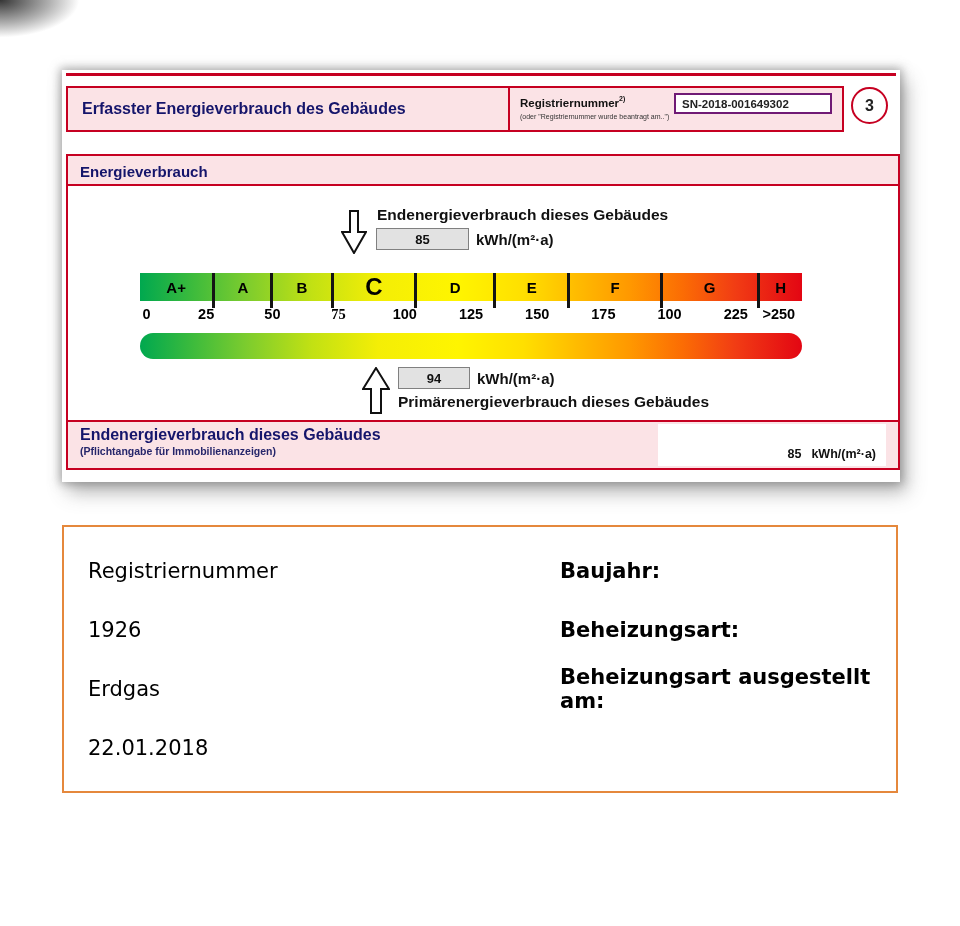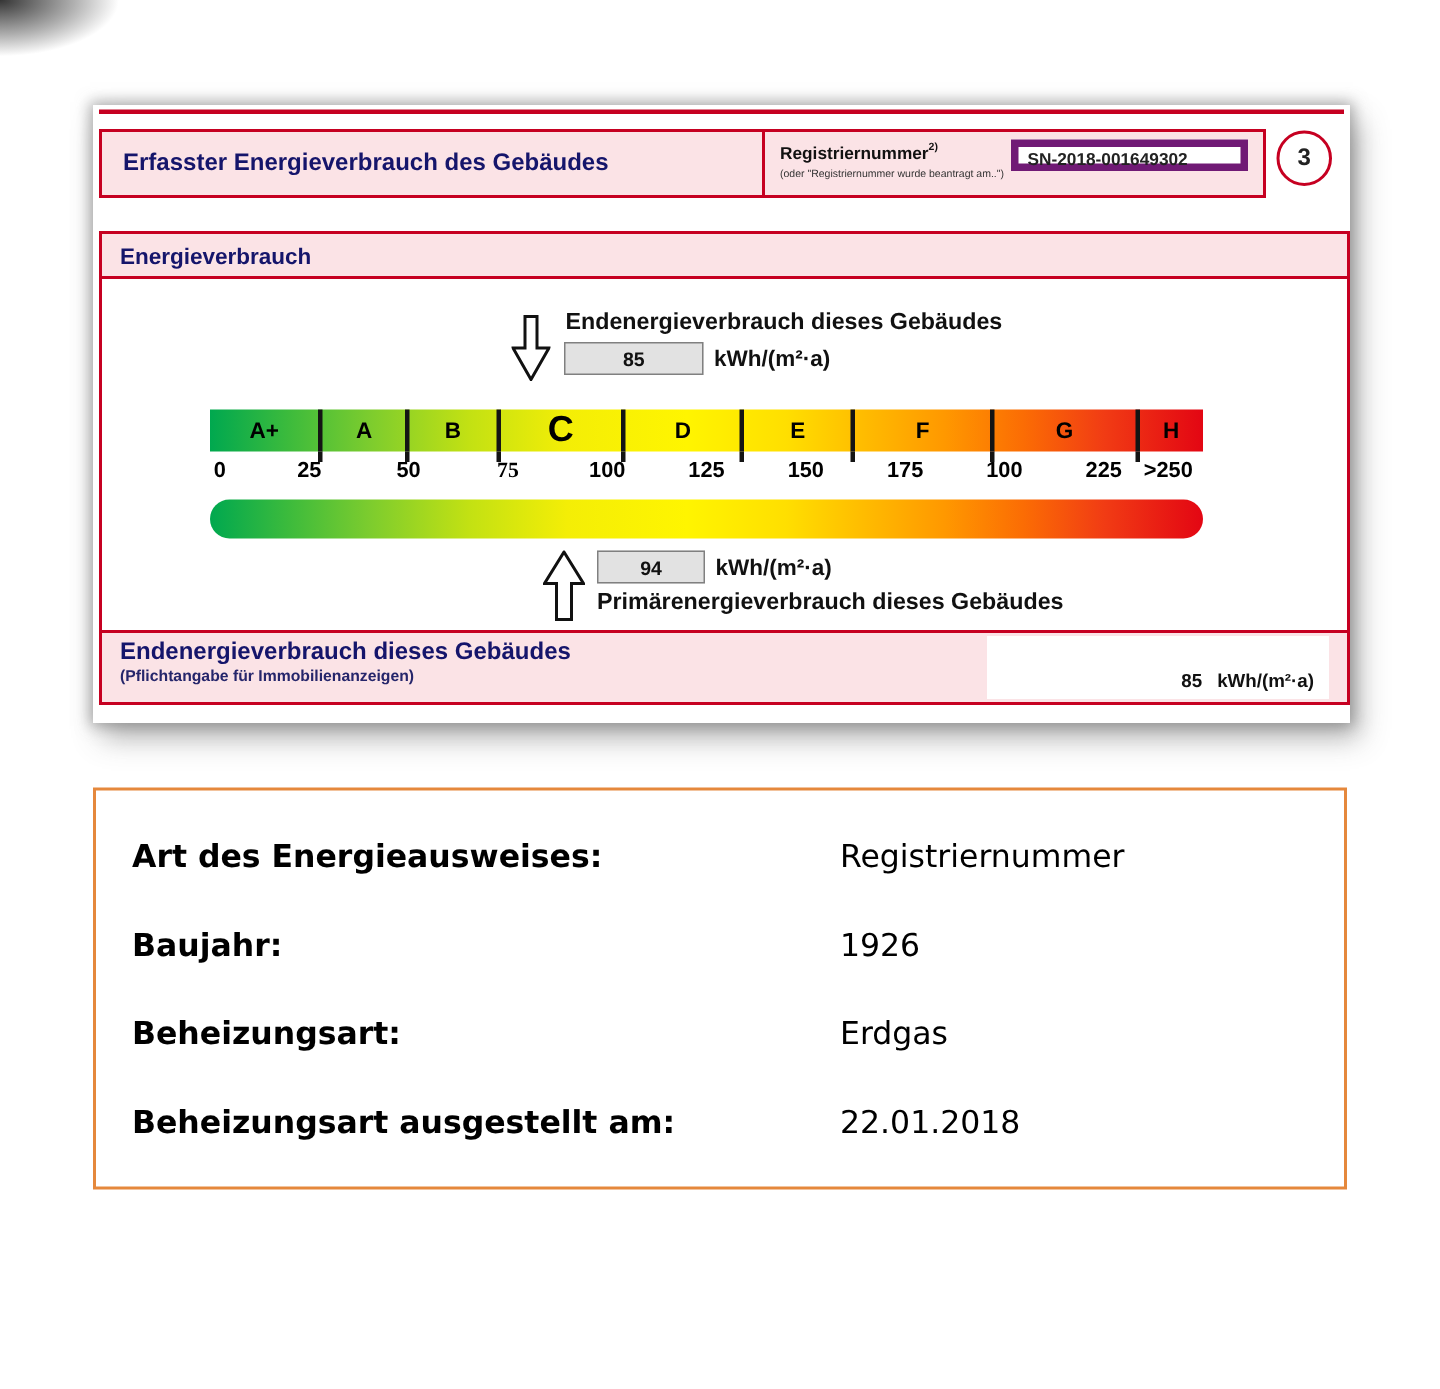--- a/index.html
+++ b/index.html
@@ -28,21 +28,21 @@
     position: absolute; left: 4px; top: 16px; width: 778px; height: 46px;
     background: #fbe3e6; border: 2px solid #c60021; display: flex;
   }
   .cert-title { color: #15156b; font-weight: bold; font-size: 16px; padding: 12px 0 0 14px; flex: 0 0 440px; }
   .reg-block { border-left: 2px solid #c60021; flex: 1; padding: 5px 0 0 10px; position: relative; }
   .reg-label { font-size: 11.5px; font-weight: bold; color: #111; }
   .reg-sup { font-size: 7px; vertical-align: super; font-weight: bold; }
   .reg-note { font-size: 7px; color: #333; margin-top: 2px; }
   .reg-value-box {
     position: absolute; right: 10px; top: 5px; width: 158px; height: 21px;
-    background: #fff; border: 5px solid #701a75;
+    background: #fff; border: 2px solid #701a75;
     font-size: 11.5px; font-weight: bold; color: #222; padding: 3px 0 0 6px;
     white-space: nowrap;
   }
   .page-circle {
     position: absolute; left: 789px; top: 17px; width: 37px; height: 37px;
     border: 2.5px solid #c60021; border-radius: 50%; background: #fff;
     display: flex; align-items: center; justify-content: center;
     font-size: 16px; font-weight: bold; color: #222;
   }
 
@@ -227,21 +227,20 @@
       <div class="strip-value-box">
         <span class="strip-value">
           <span>85</span><span class="gap"></span><span>kWh/(m²·a)</span>
         </span>
       </div>
     </div>
   </div>
 </div>
 
 <div class="details">
-  <div class="d-label">Art des Energieausweises:</div>
   <div class="d-value">Registriernummer</div>
 
   <div class="d-label">Baujahr:</div>
   <div class="d-value">1926</div>
 
   <div class="d-label">Beheizungsart:</div>
   <div class="d-value">Erdgas</div>
 
   <div class="d-label">Beheizungsart ausgestellt am:</div>
   <div class="d-value">22.01.2018</div>

